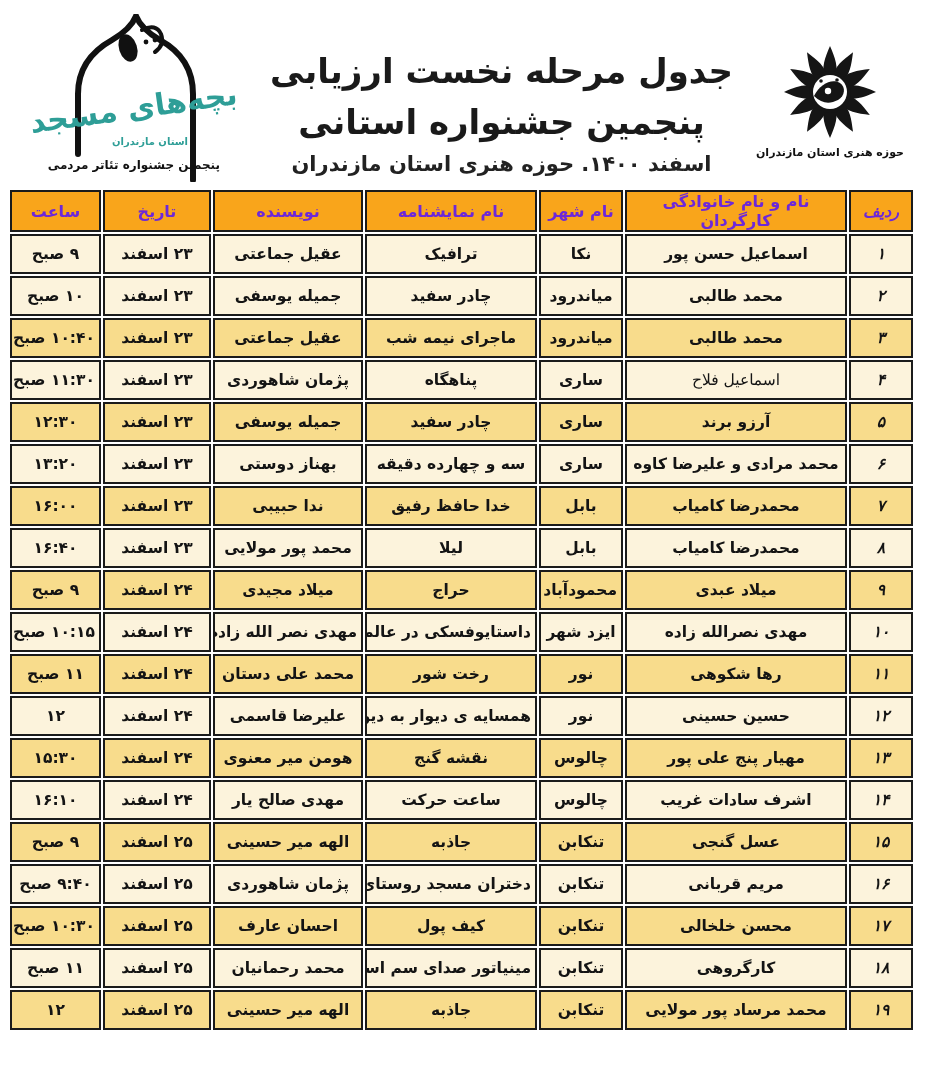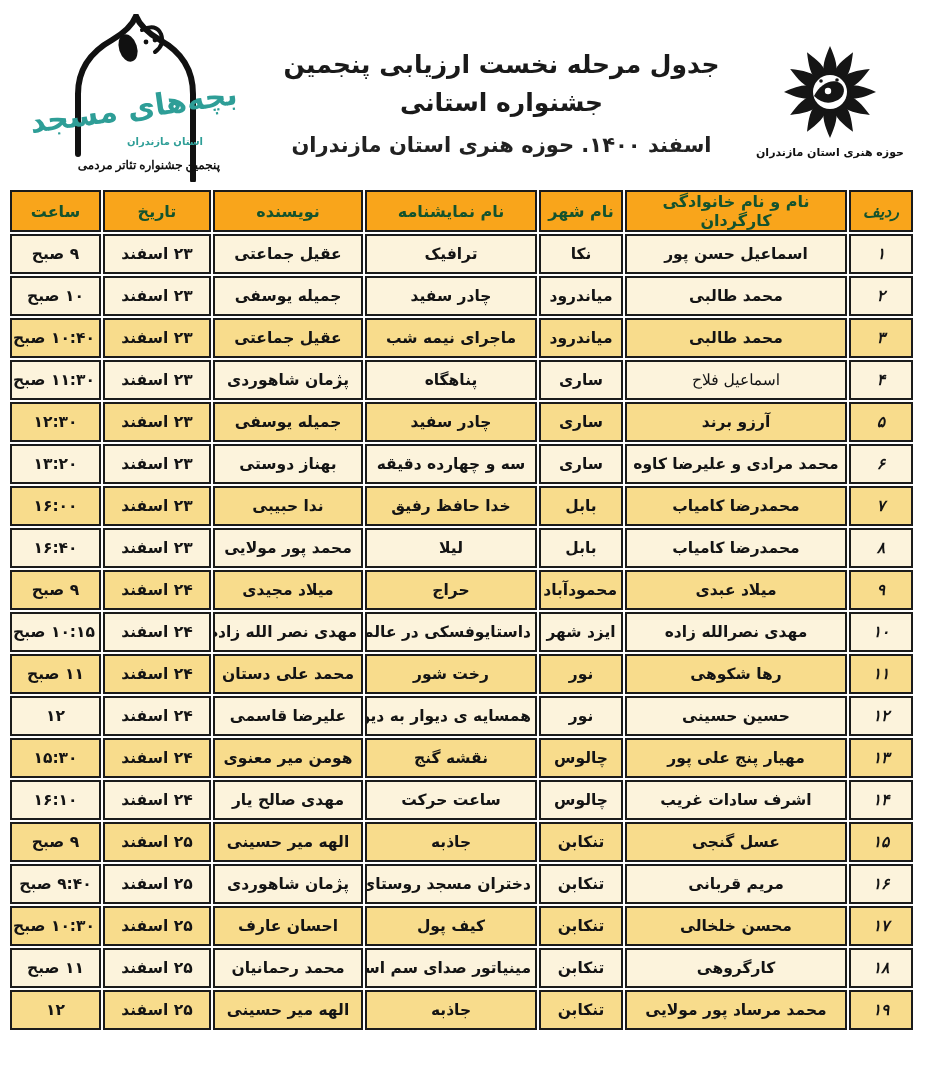--- a/index.html
+++ b/index.html
@@ -6,39 +6,39 @@
   body{
     width:925px;height:1080px;background:#ffffff;
     font-family:"DejaVu Sans","Liberation Sans",sans-serif;
     direction:rtl;color:#111;overflow:hidden;
   }
   
   .doc-header{display:flex;flex-direction:row;height:182px;padding-top:6px;box-sizing:border-box;}
   .logo-right{width:190px;display:flex;flex-direction:column;align-items:center;justify-content:flex-start;padding-top:36px;}
   .logo-right .caption{font-size:11px;font-weight:700;white-space:nowrap;}
   .titles{flex:1;text-align:center;padding-top:40px;}
-  .titles h1{margin:0;font-size:25px;font-weight:900;line-height:1.5;color:#1a1a1a;}
-  .titles .subtitle{margin-top:12px;font-size:21px;font-weight:700;color:#222;}
+  .titles h1{margin:0;font-size:34px;font-weight:900;line-height:1.5;color:#1a1a1a;}
+  .titles .subtitle{margin-top:4px;font-size:21px;font-weight:700;color:#222;}
   .logo-left{width:268px;position:relative;}
   .logo-left svg{position:absolute;top:8px;right:38px;}
   .calligraphy{
     position:absolute;top:84px;right:30px;width:200px;text-align:center;
     color:#2e9e97;font-size:30px;font-weight:900;transform:rotate(-8deg);
     white-space:nowrap;letter-spacing:1px;
   }
-  .logo-sub1{position:absolute;top:130px;right:65px;color:#2e9e97;font-size:10px;font-weight:700;}
-  .logo-sub2{position:absolute;top:152px;right:48px;color:#111;font-size:12px;font-weight:900;white-space:nowrap;font-family:Liberation Serif, serif;}
+  .logo-sub1{position:absolute;top:130px;right:80px;color:#2e9e97;font-size:10px;font-weight:700;}
+  .logo-sub2{position:absolute;top:152px;right:48px;color:#111;font-size:12px;font-weight:900;white-space:nowrap;}
   
   table{
     border-collapse:separate;border-spacing:2px;table-layout:fixed;
     width:904px;margin:6px 10px 0 11px;background:#ffffff;
   }
   th{
     background:#F9A51B;border:2px solid #1b1b1b;height:42px;
-    font-size:16px;font-weight:900;color:#14532d;padding:0 3px;box-sizing:border-box;
+    font-size:16px;font-weight:900;color:#6d28d9;padding:0 3px;box-sizing:border-box;
   }
   td{
     border:2px solid #1b1b1b;height:40px;box-sizing:border-box;
     text-align:center;vertical-align:middle;
     font-size:15.5px;font-weight:700;background:#FCF3DC;color:#141414;
     padding:0 4px;overflow:hidden;white-space:nowrap;
   }
   tr.hl td{background:#F8DC8C;}
   td.light-font span{font-weight:400;font-family:"DejaVu Serif","Liberation Serif",serif;}
   

